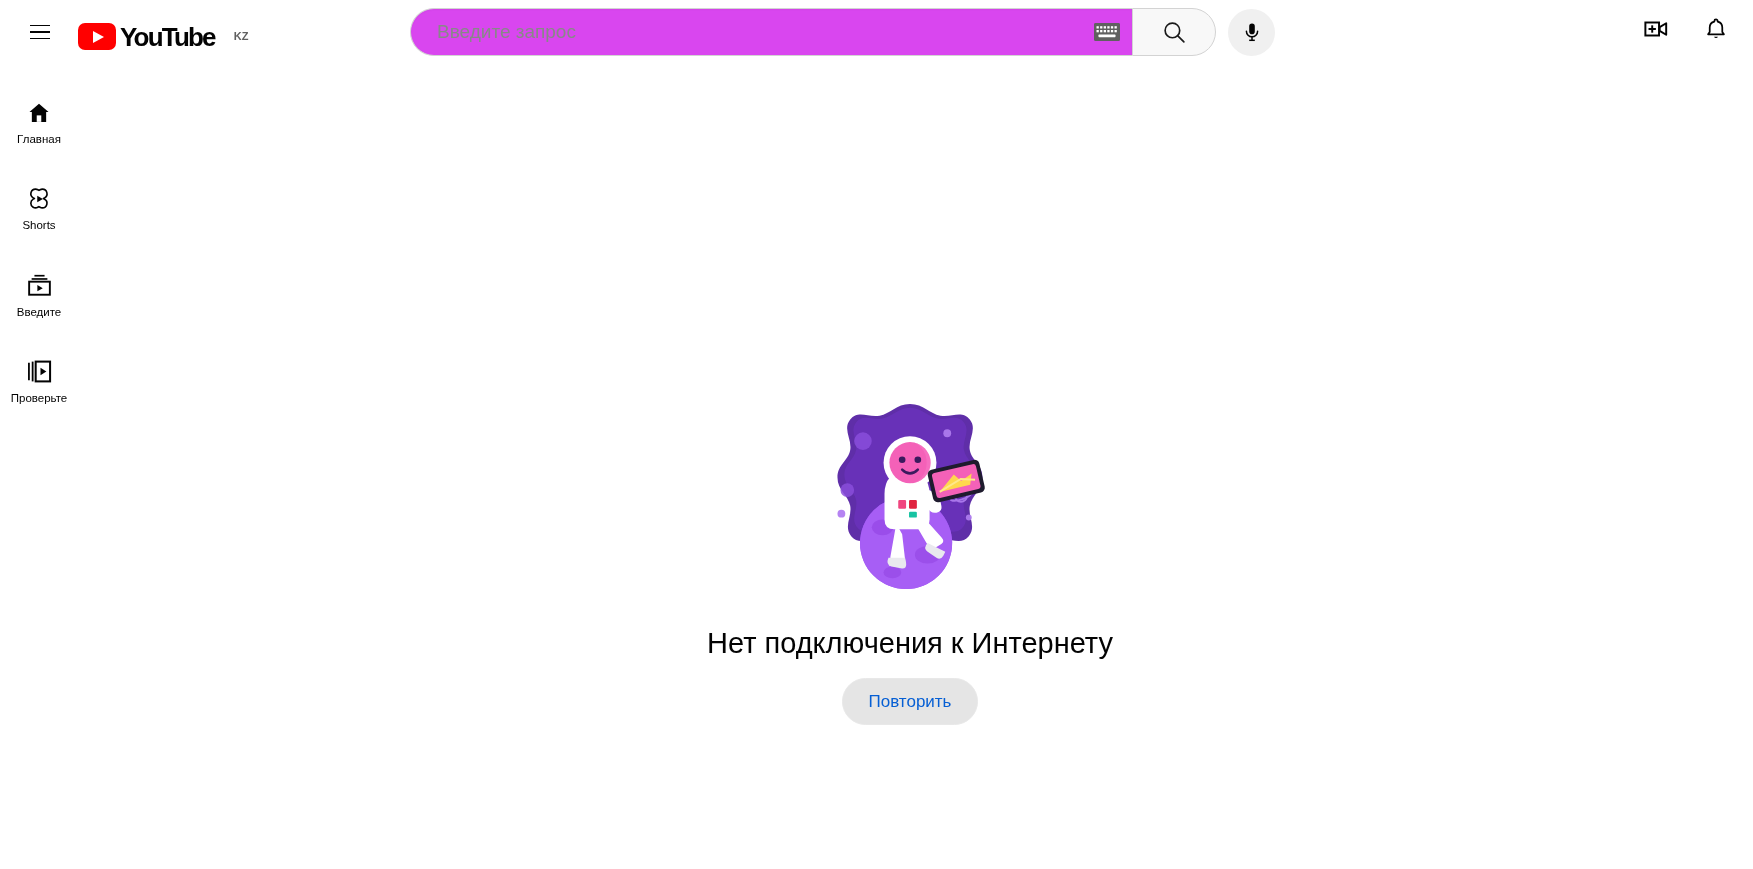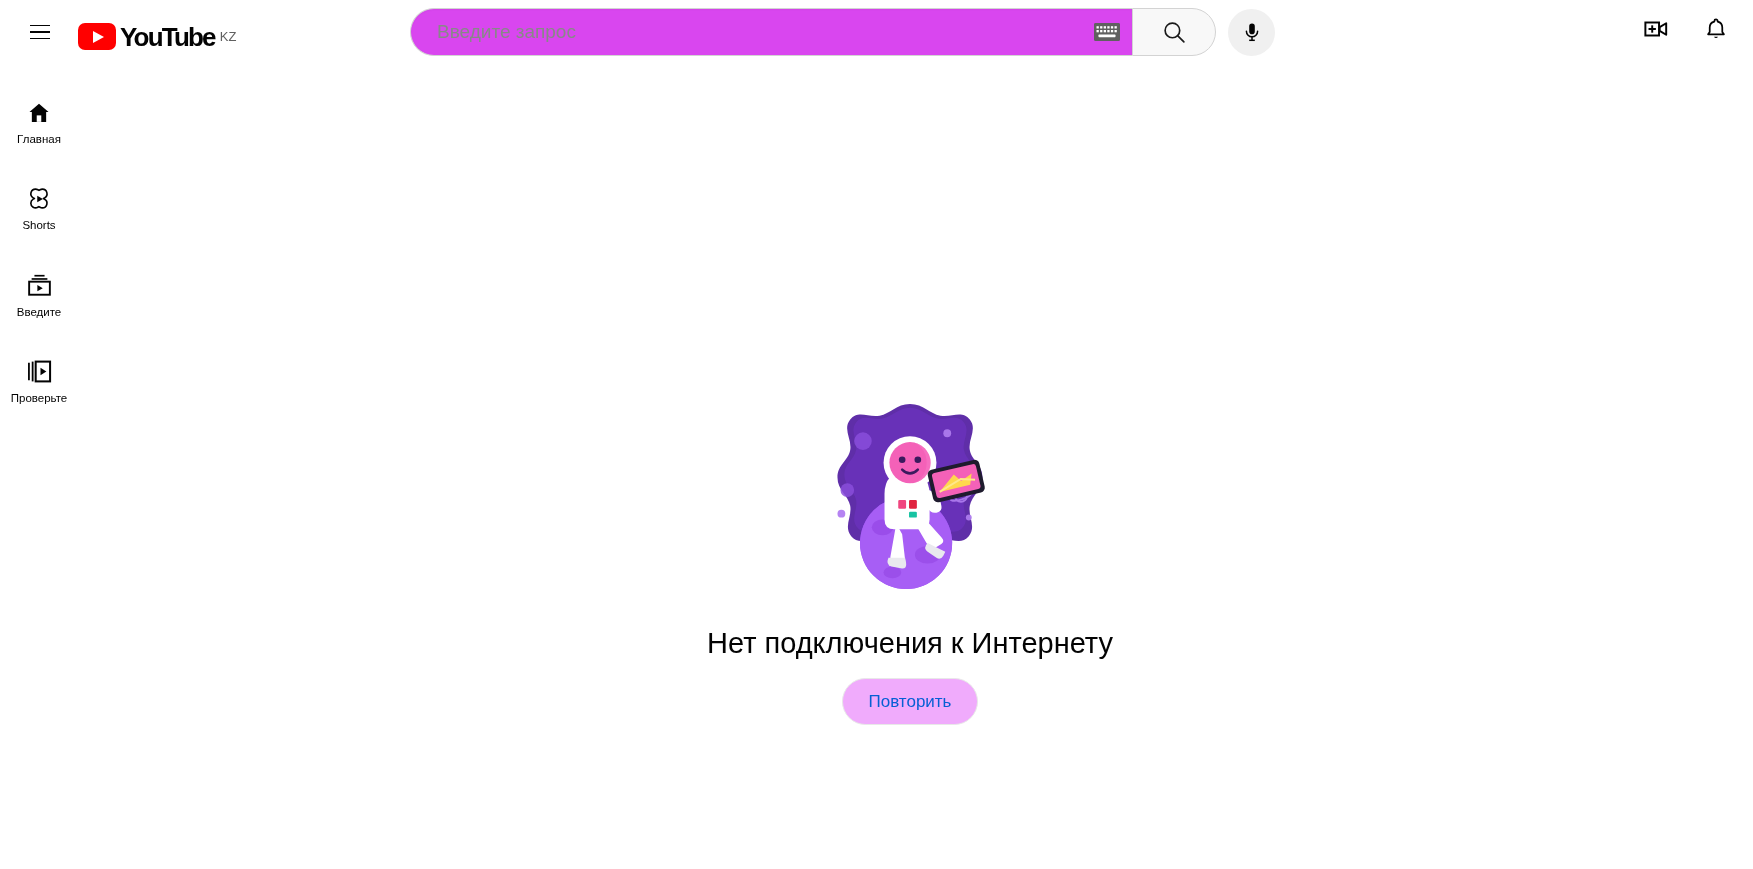--- a/index.html
+++ b/index.html
@@ -76,26 +76,26 @@
   }
   .logo-text {
     font-family: "Liberation Sans", sans-serif;
     font-size: 26px;
     font-weight: 700;
     letter-spacing: -1.8px;
     line-height: 26px;
     color: #030303;
   }
   .logo-country {
-    font-size: 13px;
+    font-size: 11px;
     color: #606060;
     line-height: 11px;
-    margin-left: 5px;
+    margin-left: 19px;
     margin-top: -1px;
-    font-weight: 400;
+    font-weight: 700;
   }
 
   
   .mh-center {
     position: absolute;
     left: 410px;
     top: 8px;
     display: flex;
     align-items: center;
   }
@@ -247,21 +247,21 @@
     color: #030303;
     line-height: 24px;
     margin: 0 0 36px 0;
     text-align: center;
   }
   .retry-btn {
     min-width: 134px;
     height: 47px;
     border: 1px solid #e8e8e8;
     border-radius: 24px;
-    background: #f0abfc;
+    background: #e5e5e5;
     color: #065fd4;
     font-size: 17px;
     font-family: "Liberation Sans", sans-serif;
     font-weight: 500;
     cursor: pointer;
     padding: 0 26px;
   }
 </style>
 </head>
 <body>

